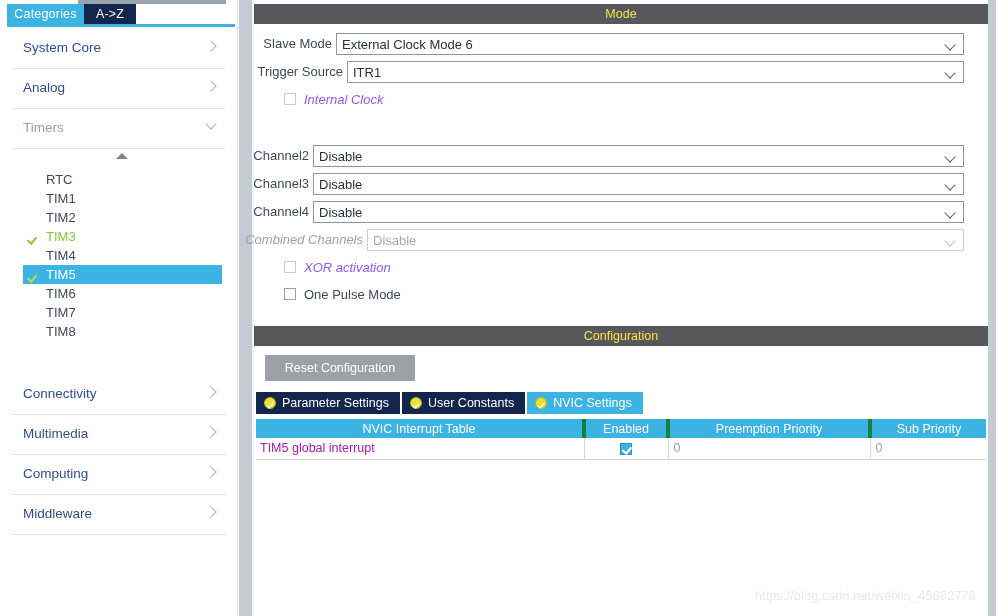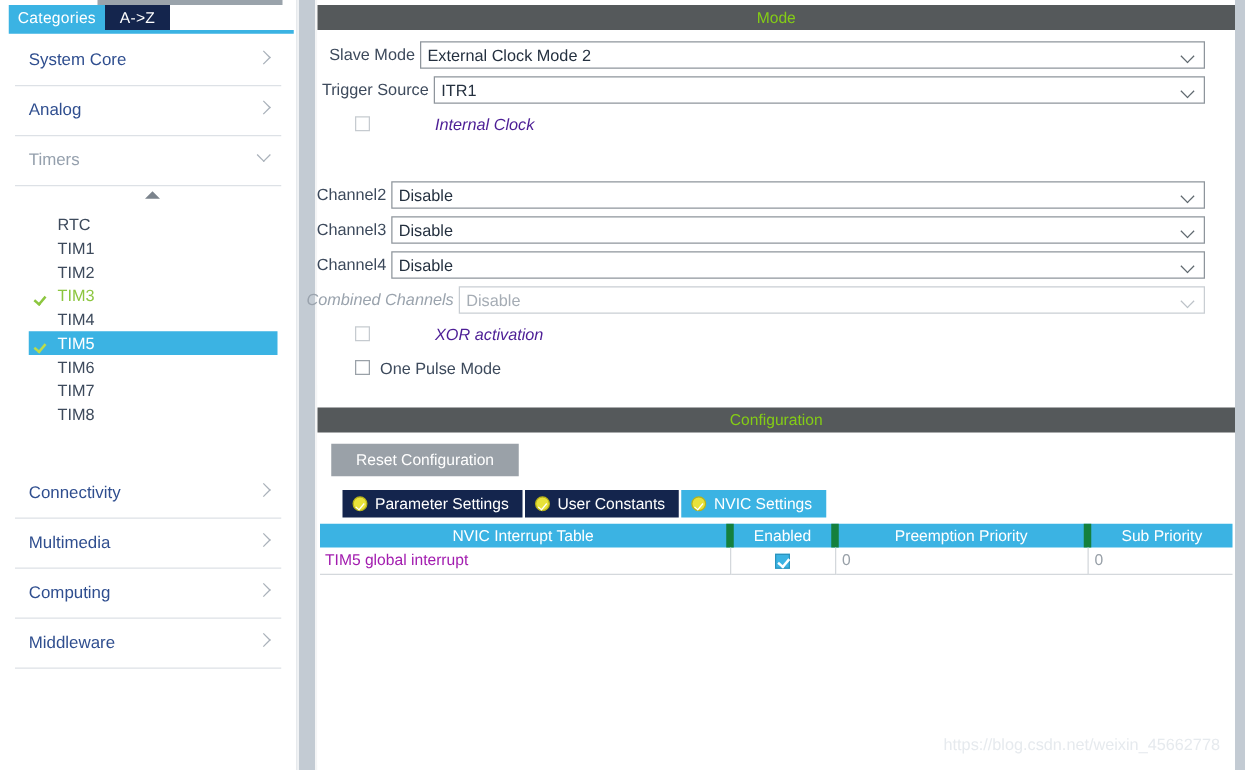--- a/index.html
+++ b/index.html
@@ -116,21 +116,21 @@
     width: 742px; height: 616px;
     background: #ffffff;
   }
   #rightedge {
     position: absolute; left: 988px; top: 0; width: 8px; height: 616px;
     background: #c3cbd3;
   }
 
   .section-header {
     position: absolute; left: 0; width: 734px; height: 20px;
-    background: #55595b; color: #84cc16;
+    background: #55595b; color: #fde047;
     font-size: 12.5px; line-height: 20px; text-align: center;
   }
   #mode-header { top: 4px; }
   #config-header { top: 326px; }
 
   .modebox {
     position: absolute; left: 0; top: 25px;
     width: 734px; height: 283px;
     background: #ffffff;
   }
@@ -169,37 +169,37 @@
   .cbox {
     position: absolute; left: 0; top: 2px;
     width: 12px; height: 12px;
     border: 1px solid #9aa1a8; background: #ffffff;
   }
   .cbox.dis { border-color: #c6cbd0; }
   .cblabel {
     position: absolute; left: 20px; top: 1px;
     font-size: 13px; color: #3d4a5c; white-space: nowrap;
   }
-  .cblabel.dis { color: #4c1d95; font-style: italic; margin-left: 44px; }
+  .cblabel.dis { color: #8b5cf6; font-style: italic; }
 
   
   #configbox {
     position: absolute; left: 0; top: 347px;
     width: 734px; height: 265px; background: #ffffff;
   }
   #reset-btn {
     position: absolute; left: 11px; top: 8px;
     width: 150px; height: 26px;
     background: #9aa1a8; border: none;
     color: #ffffff; font-size: 12.5px;
     font-family: "Liberation Sans", sans-serif;
     cursor: default;
   }
 
-  #tabbar { position: absolute; left: 20px; top: 45px; height: 36px; }
+  #tabbar { position: absolute; left: 2px; top: 45px; height: 36px; }
   .ctab2 {
     position: relative; float: left; height: 22px;
     padding: 0 11px 0 26px;
     background: #14254d; color: #ffffff;
     font-size: 12.5px; line-height: 22px;
     margin-right: 2px; cursor: default; white-space: nowrap;
   }
   .ctab2.active { background: #3bb3e3; }
   .tabicon {
     position: absolute; left: 8px; top: 5px;
@@ -216,21 +216,21 @@
   
   #nvic-table {
     position: absolute; left: 2px; top: 72px;
     width: 730px;
     border-collapse: collapse;
     font-size: 12.5px;
   }
   #nvic-table th {
     background: #3bb3e3; color: #ffffff;
     font-weight: normal; height: 19px;
-    border-right: 6px solid #15803d;
+    border-right: 4px solid #15803d;
     text-align: center;
   }
   #nvic-table td {
     height: 21px; border-right: 1px solid #d4d8dc;
     border-bottom: 1px solid #d4d8dc;
     color: #a21caf; padding: 0 4px;
   }
   #nvic-table td.c { text-align: center; }
   #nvic-table td.num { color: #98a0a8; padding-left: 5px; }
   .rowcheck {
@@ -339,21 +339,21 @@
 
   <div id="main">
 
     <div class="section-header" id="mode-header">Mode</div>
 
     <div class="modebox">
 
       <div class="row" style="top:8px;">
         <span class="rlabel" style="right:656px;">Slave Mode</span>
         <div class="combo" style="left:82px; width:628px;">
-          <span class="cval">External Clock Mode 2</span>
+          <span class="cval">External Clock Mode 6</span>
           <span class="carrow"></span>
         </div>
       </div>
 
       <div class="row" style="top:36px;">
         <span class="rlabel" style="right:645px;">Trigger Source</span>
         <div class="combo" style="left:93px; width:617px;">
           <span class="cval">ITR1</span>
           <span class="carrow"></span>
         </div>

